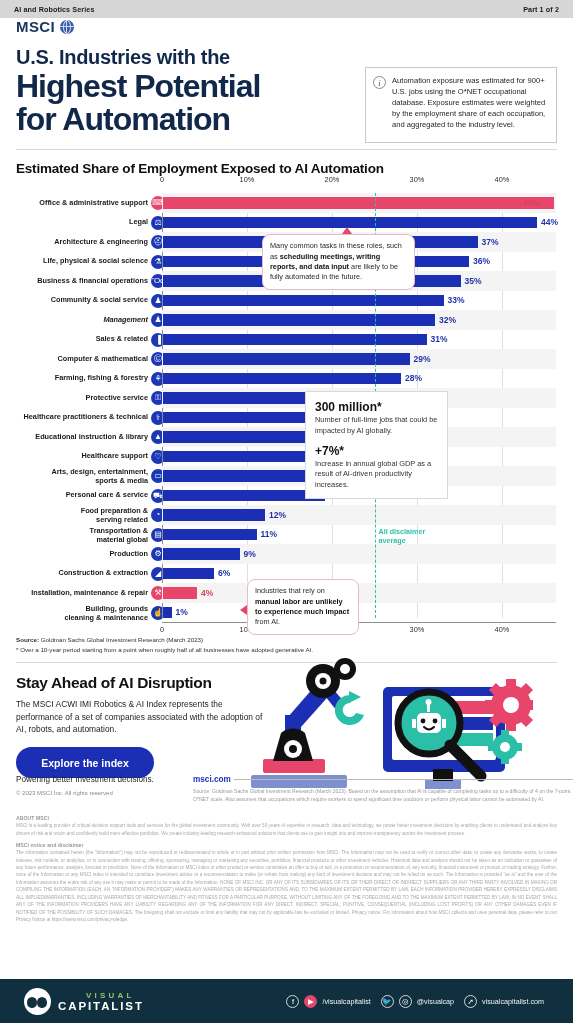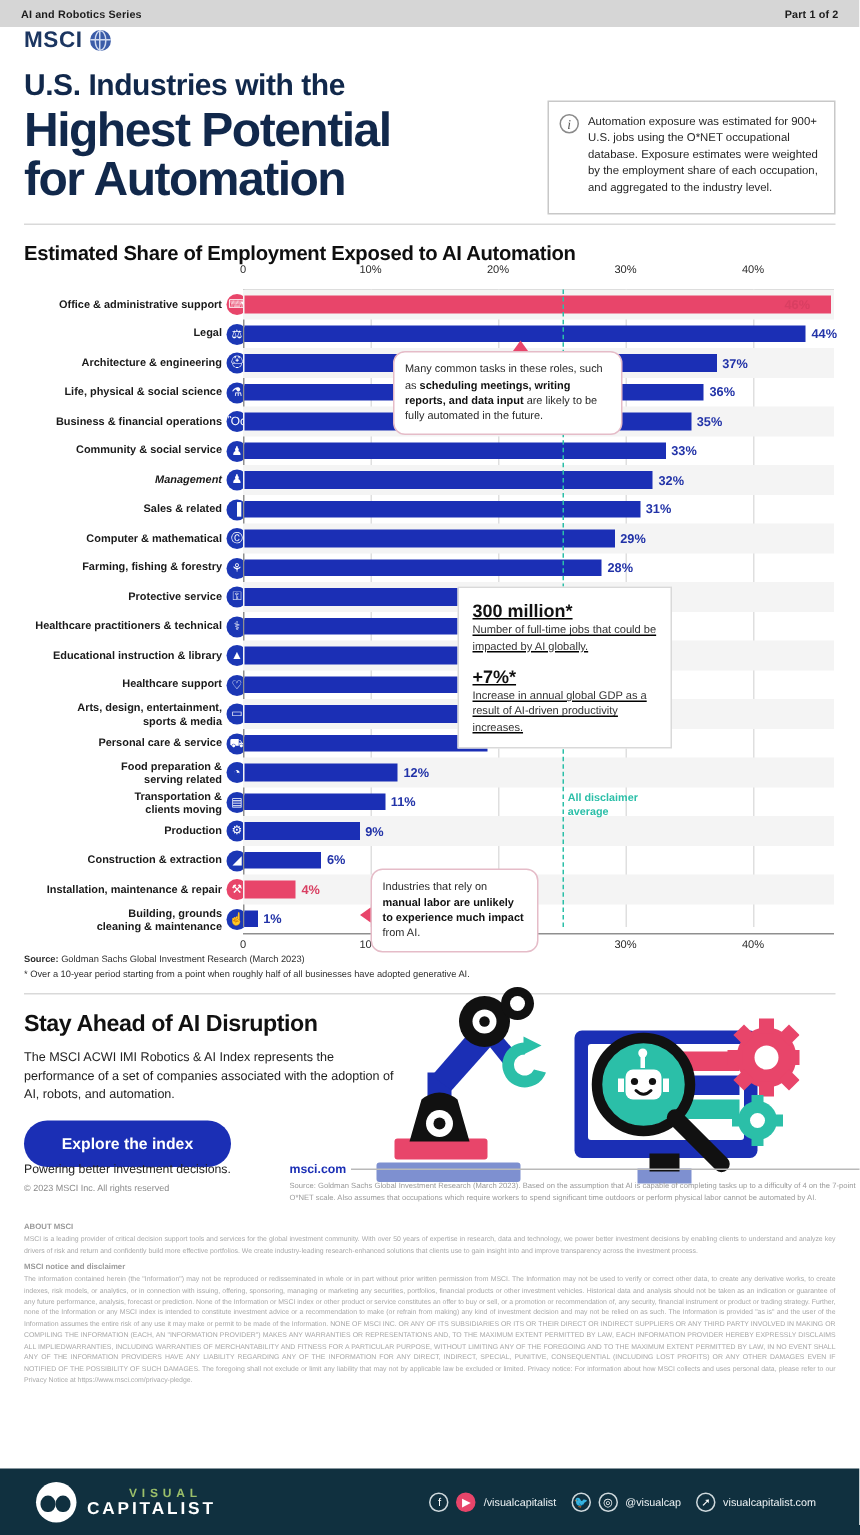--- a/index.html
+++ b/index.html
@@ -218,21 +218,21 @@
           </div>
           <div class="rowlabel" style="top: 307px;">
             <div>Personal care &amp; service</div>
           </div>
           <div class="rowlabel" style="top: 323px;">
             <div>Food preparation &amp;</div>
             <div>serving related</div>
           </div>
           <div class="rowlabel" style="top: 342.5px;">
             <div>Transportation &amp;</div>
-            <div>clients moving</div>
+            <div>material global</div>
           </div>
           <div class="rowlabel" style="top: 365.5px;">
             <div>Production</div>
           </div>
           <div class="rowlabel" style="top: 385px;">
             <div>Construction &amp; extraction</div>
           </div>
           <div class="rowlabel" style="top: 404.5px;">
             <div>Installation, maintenance &amp; repair</div>
           </div>
@@ -266,21 +266,21 @@
           <div class="ic" style="top: 421.25px;">☝</div>
         </div>
       <div class="plot" id="plot">
         <div class="axis-top"></div>
 
         <div class="callout" id="callout-top" style="left: 100px; top: 50px; width: 153px; z-index: 5;">
           <span>Many common tasks in these roles, such as </span><b>scheduling meetings, writing reports, and data input</b><span> are likely to be fully automated in the future.</span>
         </div>
         <div class="tri" style="left: 180px; top: 43px; border-left: 5px solid transparent; border-right: 5px solid transparent; border-bottom: 7px solid rgb(232, 69, 106); z-index: 5;"></div>
 
-        <div class="statbox" style="left: 143px; top: 207px; width: 143px; z-index: 5; text-decoration: underline;">
+        <div class="statbox" style="left: 143px; top: 207px; width: 143px; z-index: 5;">
           <div class="big">300 million*</div>
           <div class="sub">Number of full-time jobs that could be impacted by AI globally.</div>
           <div class="gap"></div>
           <div class="big">+7%*</div>
           <div class="sub">Increase in annual global GDP as a result of AI-driven productivity increases.</div>
         </div>
 
         <div class="callout" id="callout-bottom" style="left: 85px; top: 395px; width: 112px; z-index: 5;">
           <span>Industries that rely on </span><b>manual labor are unlikely to experience much impact</b><span> from AI.</span>
         </div>

